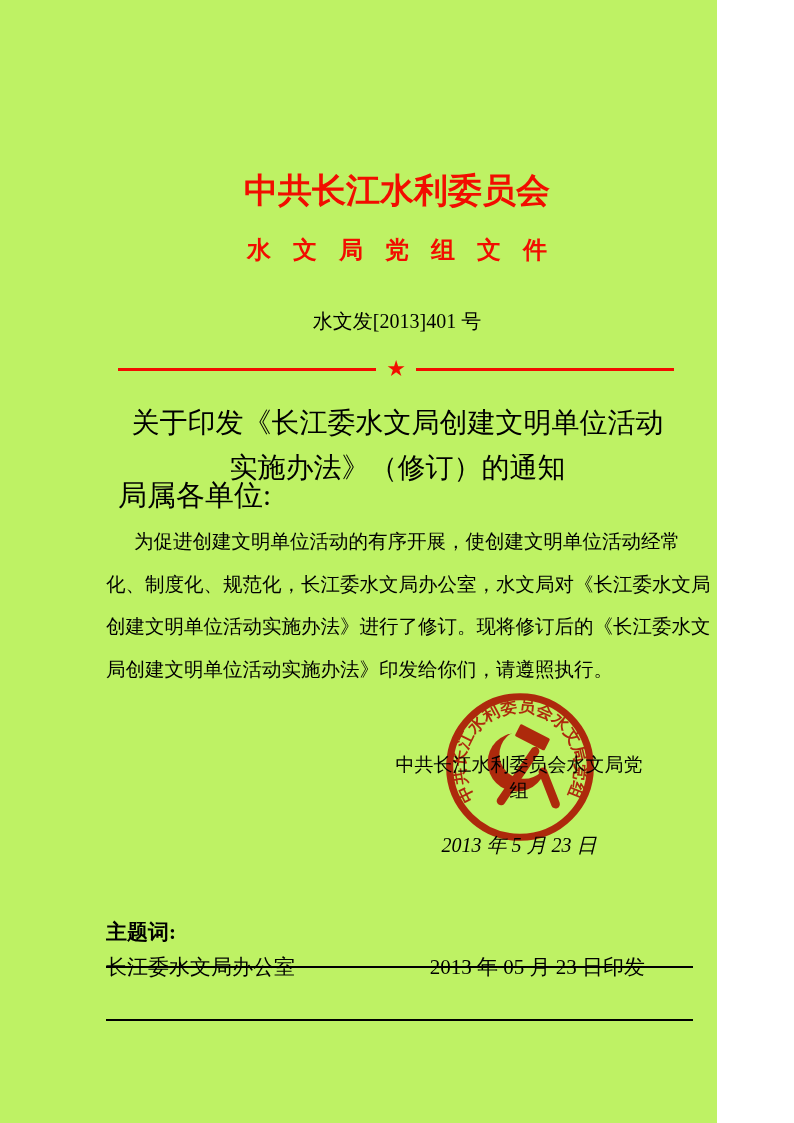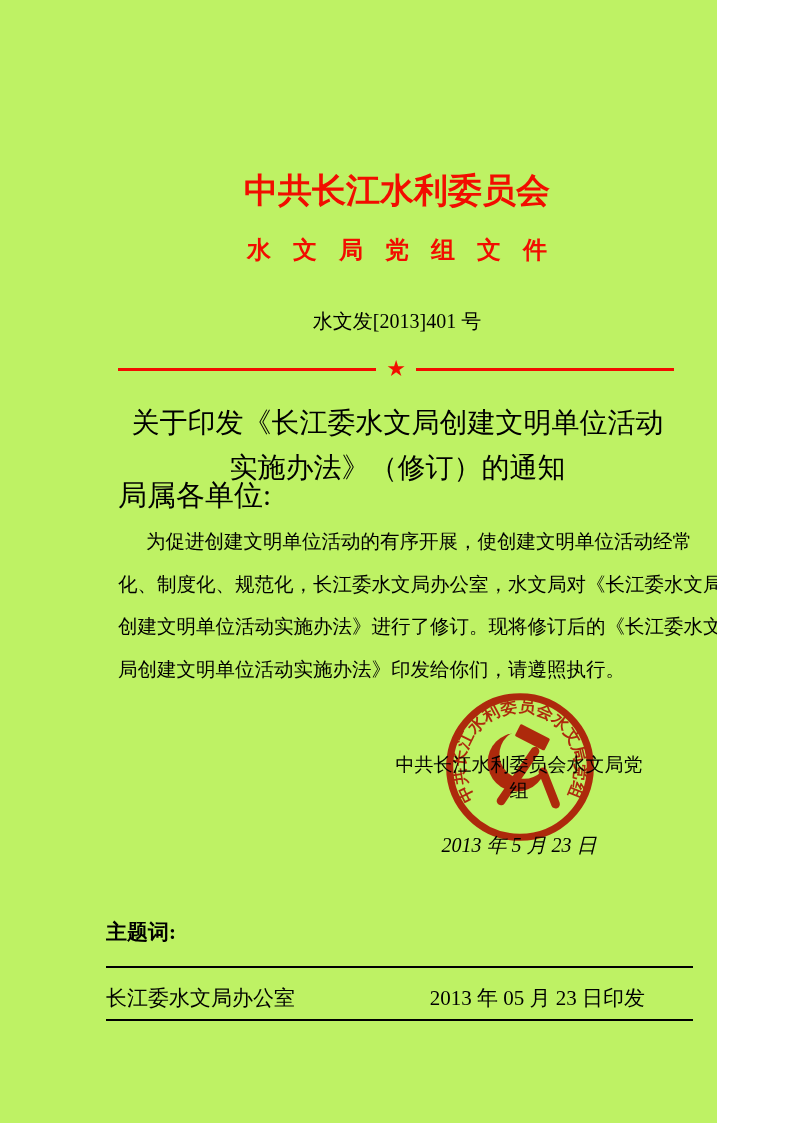--- a/index.html
+++ b/index.html
@@ -41,21 +41,21 @@
   .doc-title {
     position:absolute; top:388px; left:118px; width:559px;
     text-align:center;
     font-size:28px; line-height:45px; color:#000;margin-top:12px;
   }
   .salutation {
     position:absolute; top:476px; left:118px;
     font-size:29px;
   }
   .body-block {
-    position:absolute; top:521px; left:118px; width:559px;
+    position:absolute; top:521px; left:106px; width:559px;
     font-size:19.5px;
   }
   .body-line {
     height:42.5px; line-height:42.5px;
     text-align:justify; text-align-last:justify;
     white-space:nowrap;
   }
   .body-line.first { padding-left:28px; }
   .body-line.last { text-align-last:left; }
   .sign-block {
@@ -72,21 +72,21 @@
   .subject-label {
     position:absolute; top:918px; left:106px;
     font-size:21px; font-weight:bold;
   }
   .hrule {
     position:absolute; left:106px; width:587px; height:2px; background:#000;
   }
   .hrule.r1 { top:966px; }
   .hrule.r2 { top:1019px; }
   .footer-row {
-    position:absolute; top:983px; left:106px; width:587px; height:30px;
+    position:absolute; top:952px; left:106px; width:587px; height:30px;
     display:flex; align-items:center; justify-content:space-between;
     padding-right:48px;
     font-size:21px;
   }
 </style>
 </head>
 <body>
 
 <div class="page">
 

